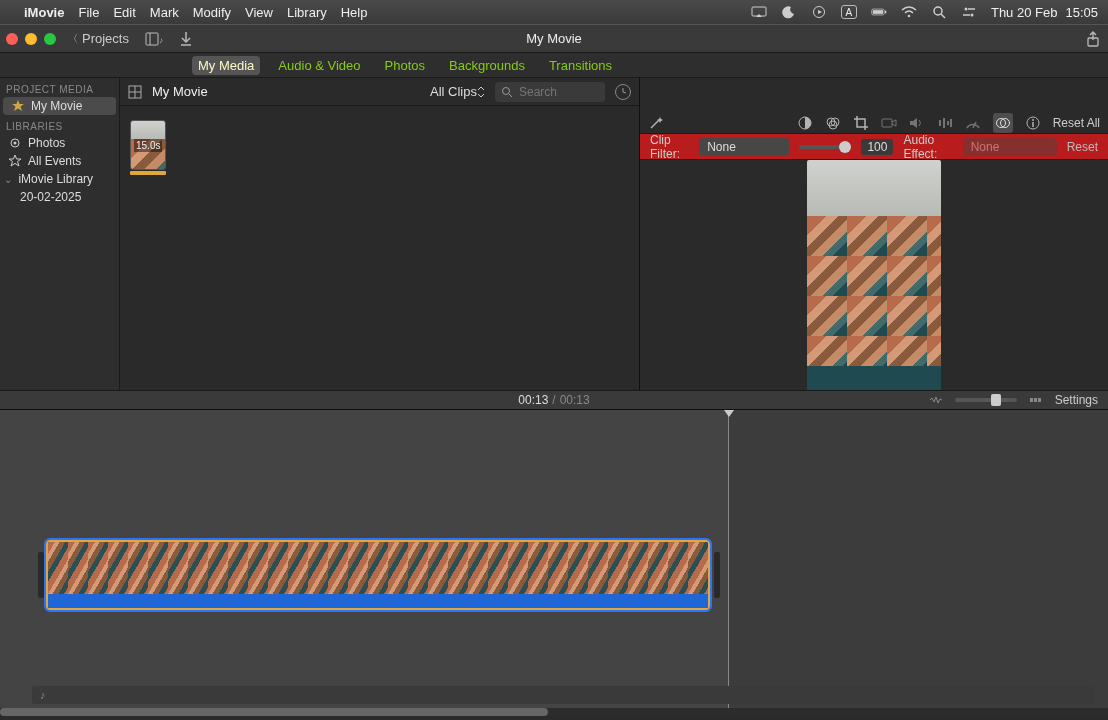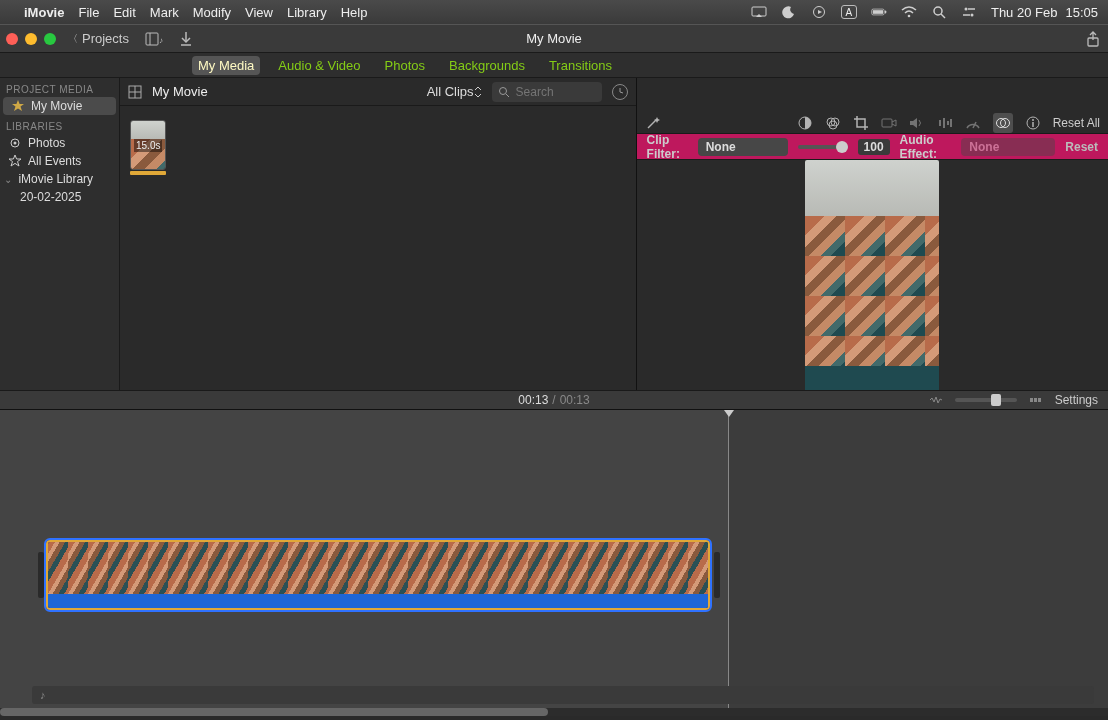--- a/index.html
+++ b/index.html
@@ -54,21 +54,21 @@
     .clip-under{height:4px;background:#e0a838;margin-top:1px;border-radius:1px;}
 
     
     .right-pane{flex:1;display:flex;flex-direction:column;background:#2a2a2a;margin-top:35px;}
     .adjustbar{height:26px;display:flex;align-items:center;padding:0 8px;gap:12px;border-bottom:1px solid #1a1a1a;}
     .adjustbar .spacer2{flex:1;}
     .adj-icon{width:16px;height:16px;display:inline-flex;align-items:center;justify-content:center;opacity:.85;}
     .adj-icon.sel{background:#555;border-radius:3px;padding:2px;width:20px;height:20px;}
     .resetall{color:#ccc;font-size:12px;margin-left:auto;cursor:default;}
 
-    .filterbar{height:26px;display:flex;align-items:center;padding:0 10px;gap:10px;border-bottom:1px solid #1a1a1a;background:#be185d;font-weight:bold;}
+    .filterbar{height:26px;display:flex;align-items:center;padding:0 10px;gap:10px;border-bottom:1px solid #1a1a1a;background:#b91c1c;}
     .filterbar label{font-size:12px;color:#ccc;}
     .pillbox{background:#474747;border-radius:4px;height:18px;display:flex;align-items:center;padding:0 8px;color:#ddd;font-size:12px;min-width:90px;}
     .slider{width:72px;height:4px;background:#555;border-radius:2px;position:relative;}
     .slider .knob{position:absolute;right:0;top:-4px;width:12px;height:12px;border-radius:50%;background:#ccc;}
     .valbox{background:#3a3a3a;border-radius:3px;padding:1px 6px;font-size:12px;}
     .resetr{color:#bbb;font-size:12px;margin-left:auto;}
 
     .preview{flex:1;display:flex;align-items:center;justify-content:center;background:#2a2a2a;position:relative;}
     .preview-img{width:134px;height:236px;border-radius:2px;overflow:hidden;position:relative;}
     .controls{height:30px;display:flex;align-items:center;justify-content:center;gap:22px;position:relative;border-top:0;}

